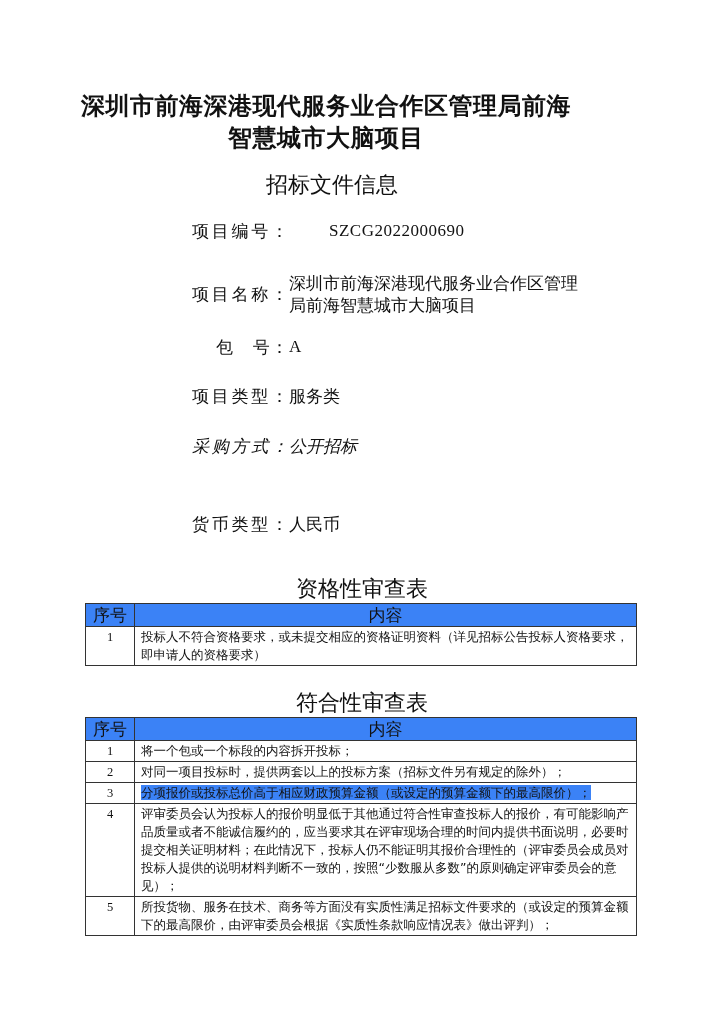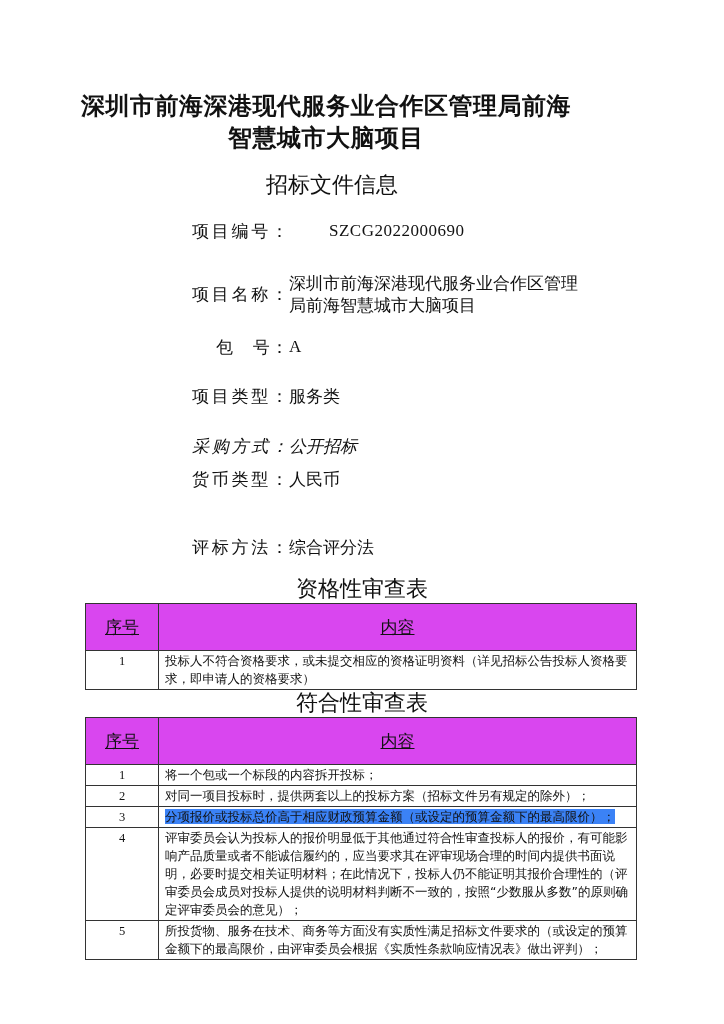--- a/index.html
+++ b/index.html
@@ -11,22 +11,22 @@
   .title.l1 { top:90px; }
   .title.l2 { top:122px; }
   .subtitle { position:absolute; top:170px; left:0; width:664px; text-align:center; font-size:22px; }
   .info-row { position:absolute; left:192px; display:flex; font-size:17px; line-height:22px; }
   .info-label { width:96px; text-align:justify; text-align-last:justify; }
   .info-value { margin-left:1px; width:320px; }
   .info-value.mono { font-family:"Liberation Serif", "DejaVu Serif", serif; letter-spacing:0.5px; }
   .section-title { position:absolute; left:0; width:724px; text-align:center; font-size:22px; }
   table.rev { position:absolute; left:85px; width:552px; border-collapse:collapse;
               font-size:12.5px; line-height:18px; }
-  table.rev th { background:#d946ef; font-weight:normal; border:1.5px solid #333; font-size:17px;
-                 height:22px; padding:12px;text-decoration:underline; }
+  table.rev th { background:#3b82f6; font-weight:normal; border:1.5px solid #333; font-size:17px;
+                 height:22px; padding:0; }
   table.rev td { border:1.5px solid #333; padding:1px 6px; vertical-align:top; }
   table.rev td.num { text-align:center; width:36px; padding:1px 0; font-family:"Liberation Serif", serif; }
   table.rev th.num { width:48px; }
   .hl { background:#3b82f6; }
 </style>
 </head>
 <body>
 
 <div class="page">
   <div class="title l1">深圳市前海深港现代服务业合作区管理局前海</div>
@@ -49,27 +49,23 @@
     <span class="info-value mono">A</span>
   </div>
   <div class="info-row" style="top:385px;">
     <span class="info-label">项目类型：</span>
     <span class="info-value">服务类</span>
   </div>
   <div class="info-row" style="top:435px;font-style:italic;">
     <span class="info-label">采购方式：</span>
     <span class="info-value">公开招标</span>
   </div>
-  <div class="info-row" style="top:468px;">
+  <div class="info-row" style="top:514px;font-family:Liberation Serif, serif;">
     <span class="info-label">货币类型：</span>
     <span class="info-value">人民币</span>
-  </div>
-  <div class="info-row" style="top:536px;">
-    <span class="info-label">评标方法：</span>
-    <span class="info-value">综合评分法</span>
   </div>
 
   <div class="section-title" style="top:574px;">资格性审查表</div>
   <table class="rev" style="top:603px;">
     <tbody>
         <tr>
       <th class="num">序号</th>
       <th>内容</th>
     </tr>
     <tr>

